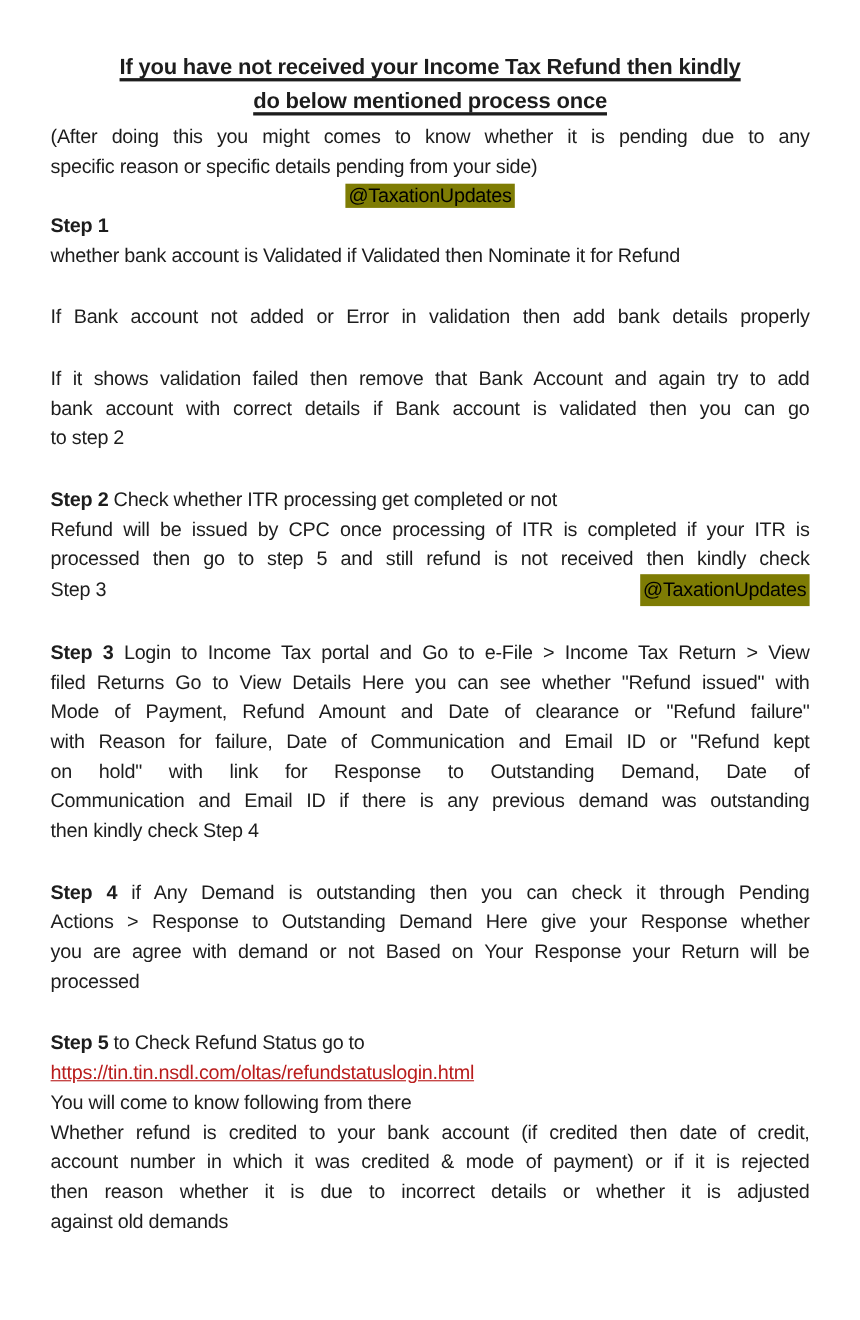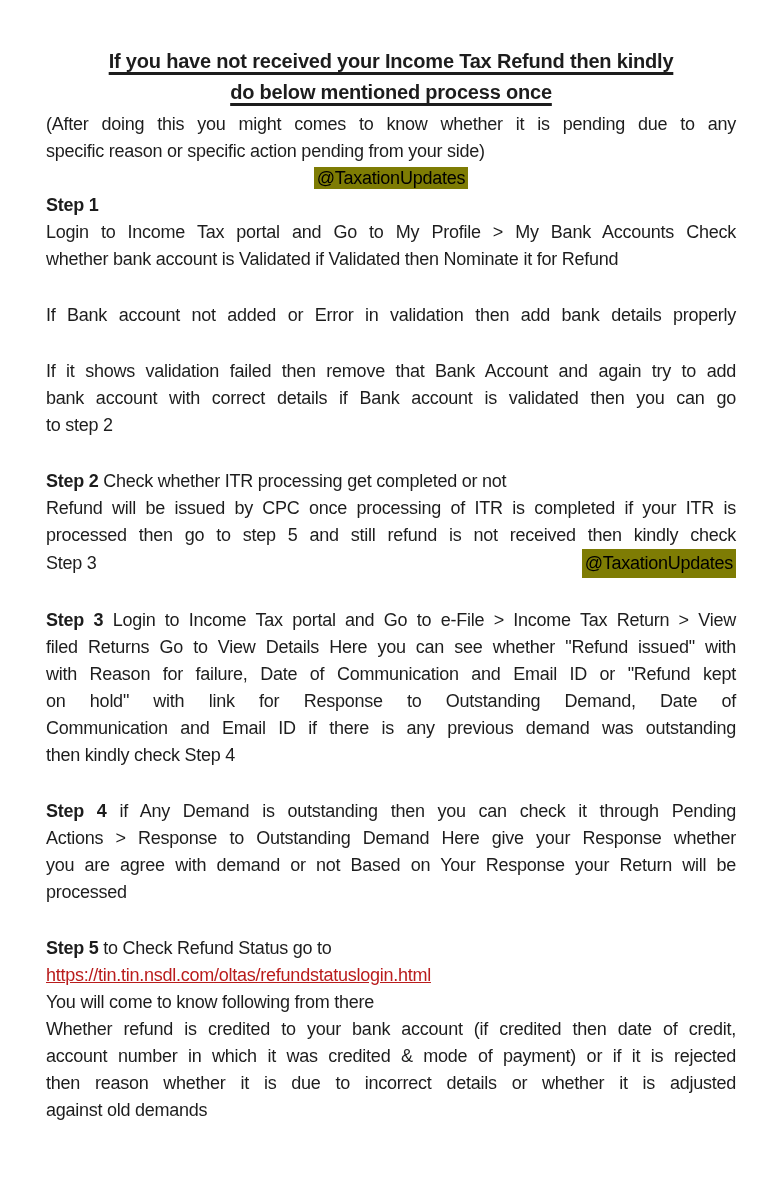--- a/index.html
+++ b/index.html
@@ -59,42 +59,42 @@
 </head>
 <body>
 
 <div class="page">
   <div>
     <div class="title-line">If you have not received your Income Tax Refund then kindly</div>
     <div class="title-line">do below mentioned process once</div>
   </div>
   <div class="doc">
       <div class="line justify"><span>(After doing this you might comes to know whether it is pending due to any</span></div>
-      <div class="line left"><span>specific reason or specific action pending from your side)</span></div>
+      <div class="line left"><span>specific reason or specific details pending from your side)</span></div>
       <div class="line center"><span class="seg-hl" style="background: rgb(126, 124, 4);">@TaxationUpdates</span></div>
       <div class="line left"><span class="seg-b">Step 1</span></div>
-      <div class="line justify"><span>Login to Income Tax portal and Go to My Profile &gt; My Bank Accounts Check</span></div>
       <div class="line left"><span>whether bank account is Validated if Validated then Nominate it for Refund</span></div>
       <div class="line blank"></div>
       <div class="line justify"><span>If Bank account not added or Error in validation then add bank details properly</span></div>
       <div class="line blank"></div>
       <div class="line justify"><span>If it shows validation failed then remove that Bank Account and again try to add</span></div>
       <div class="line justify"><span>bank account with correct details if Bank account is validated then you can go</span></div>
       <div class="line left"><span>to step 2</span></div>
       <div class="line blank"></div>
       <div class="line left"><span class="seg-b">Step 2</span><span> Check whether ITR processing get completed or not</span></div>
       <div class="line justify"><span>Refund will be issued by CPC once processing of ITR is completed if your ITR is</span></div>
       <div class="line justify"><span>processed then go to step 5 and still refund is not received then kindly check</span></div>
       <div class="line split">
         <span>Step 3</span>
         <span class="seg-hl" style="background: rgb(126, 124, 4);">@TaxationUpdates</span>
       </div>
       <div class="line blank"></div>
       <div class="line justify"><span class="seg-b">Step 3</span><span> Login to Income Tax portal and Go to e-File &gt; Income Tax Return &gt; View</span></div>
       <div class="line justify"><span>filed Returns Go to View Details Here you can see whether "Refund issued" with</span></div>
+      <div class="line justify"><span>Mode of Payment, Refund Amount and Date of clearance or "Refund failure"</span></div>
       <div class="line justify"><span>with Reason for failure, Date of Communication and Email ID or "Refund kept</span></div>
       <div class="line justify"><span>on hold" with link for Response to Outstanding Demand, Date of</span></div>
       <div class="line justify"><span>Communication and Email ID if there is any previous demand was outstanding</span></div>
       <div class="line left"><span>then kindly check Step 4</span></div>
       <div class="line blank"></div>
       <div class="line justify"><span class="seg-b">Step 4</span><span> if Any Demand is outstanding then you can check it through Pending</span></div>
       <div class="line justify"><span>Actions &gt; Response to Outstanding Demand Here give your Response whether</span></div>
       <div class="line justify"><span>you are agree with demand or not Based on Your Response your Return will be</span></div>
       <div class="line left"><span>processed</span></div>
       <div class="line blank"></div>

